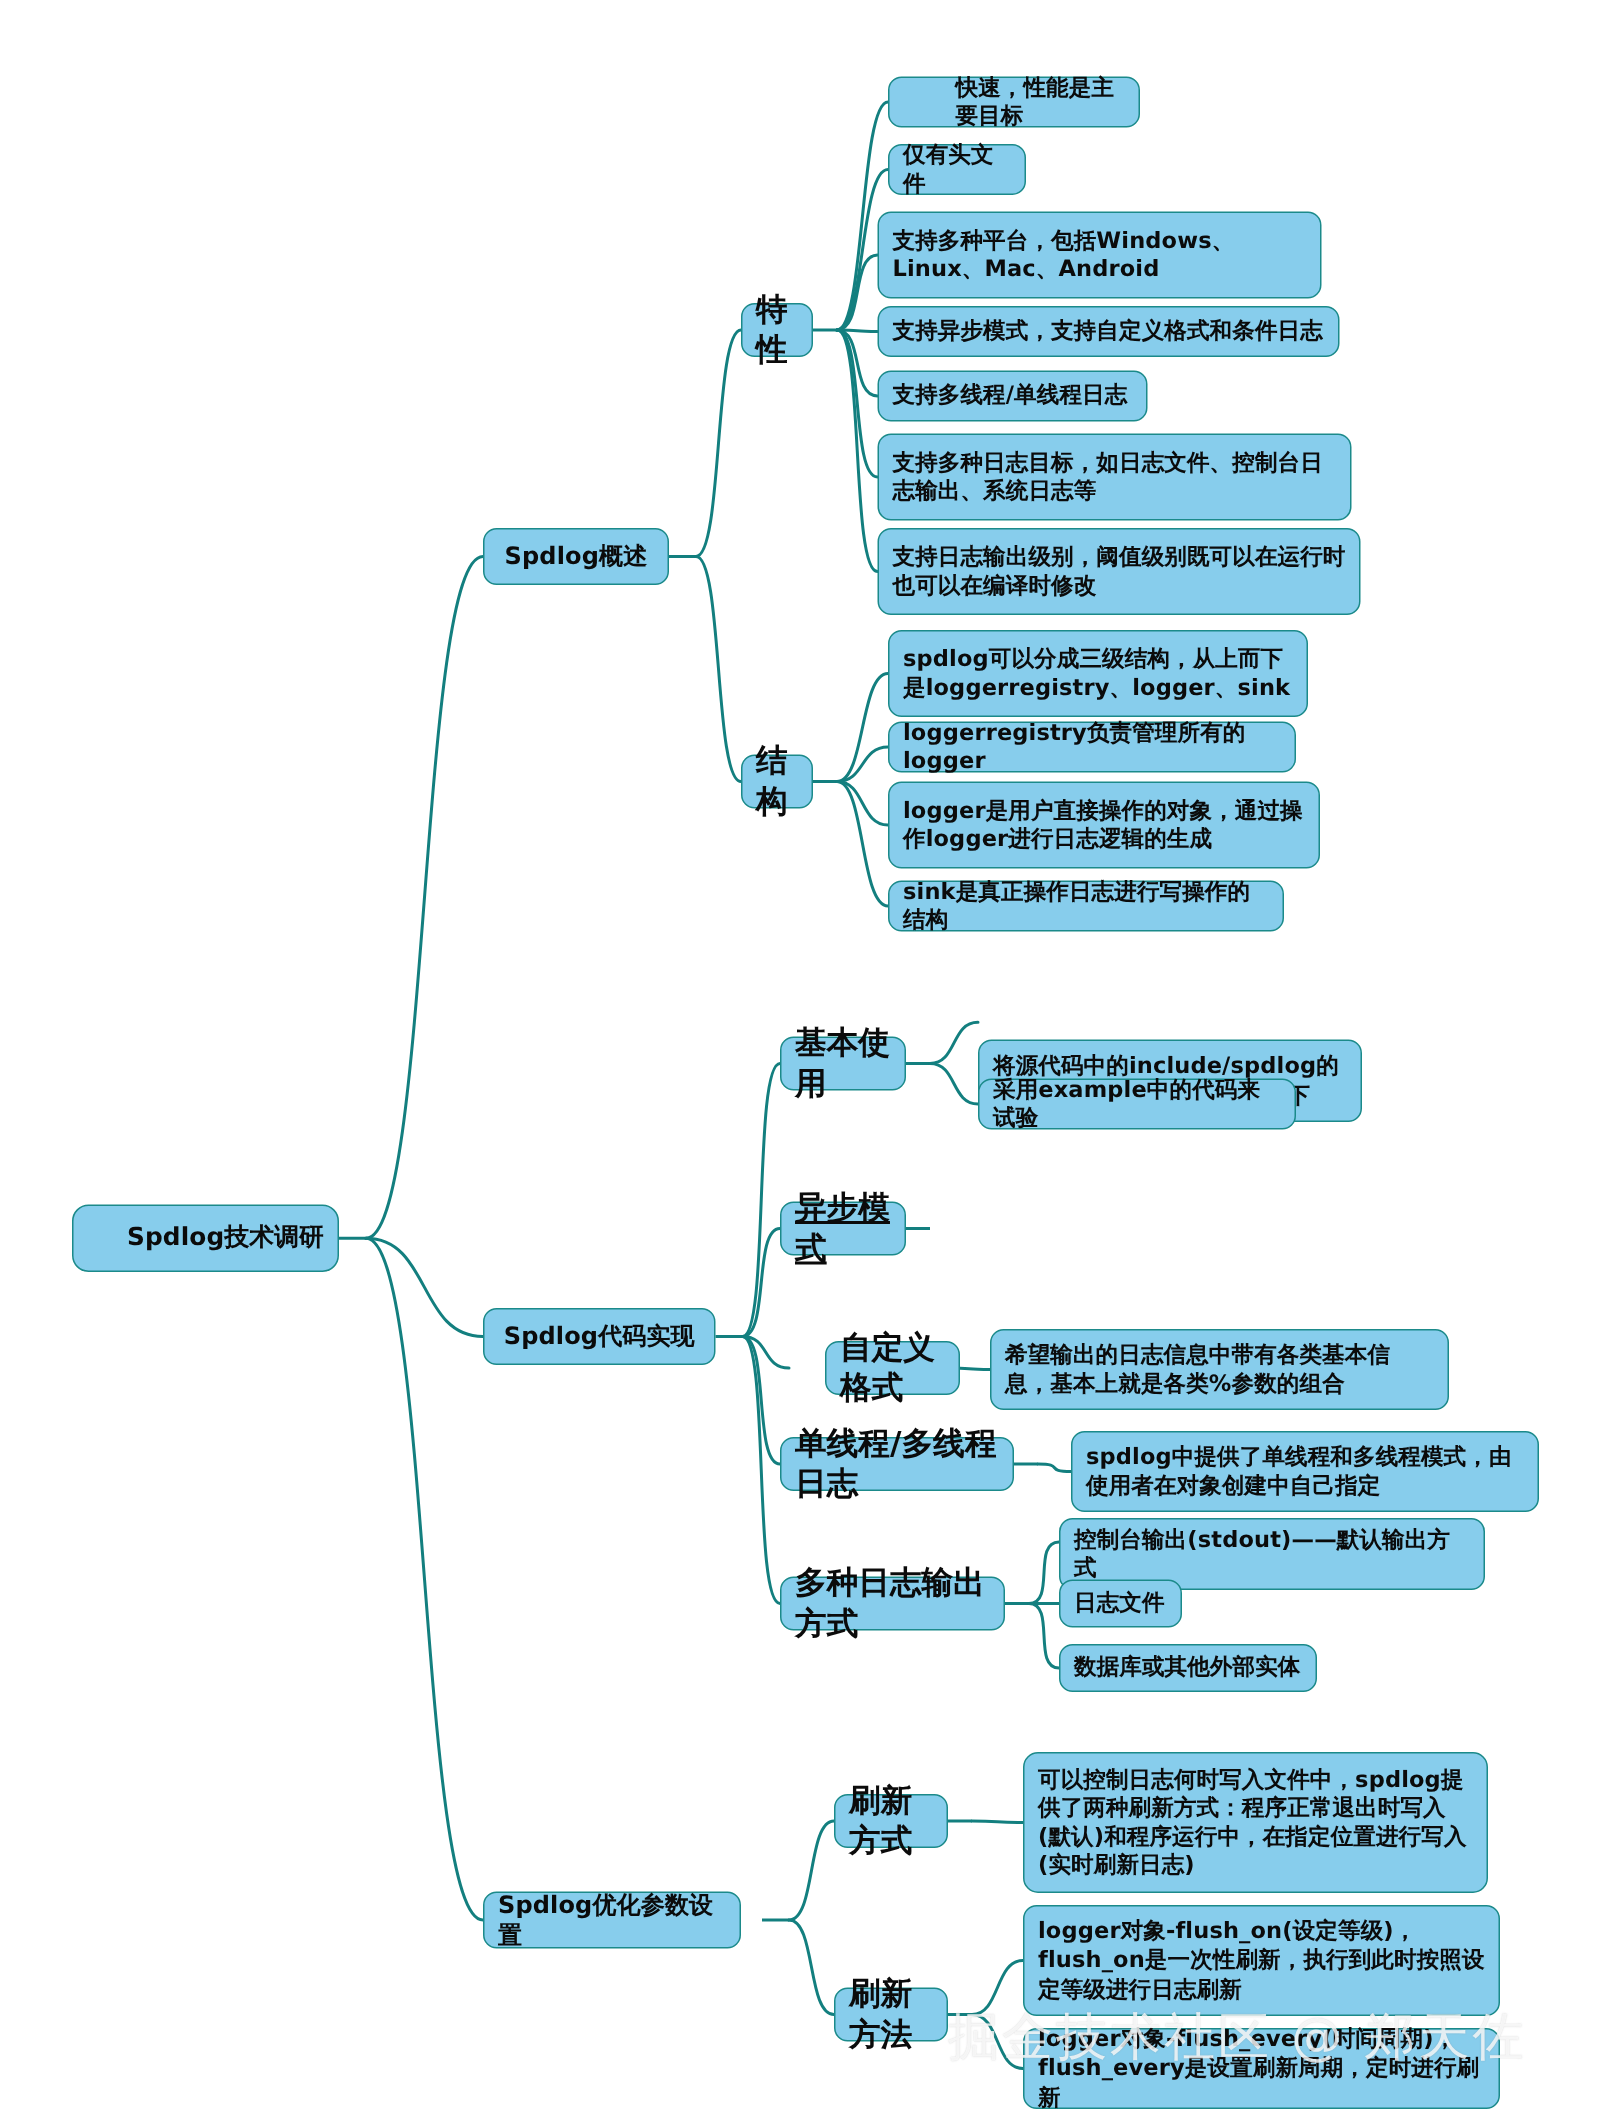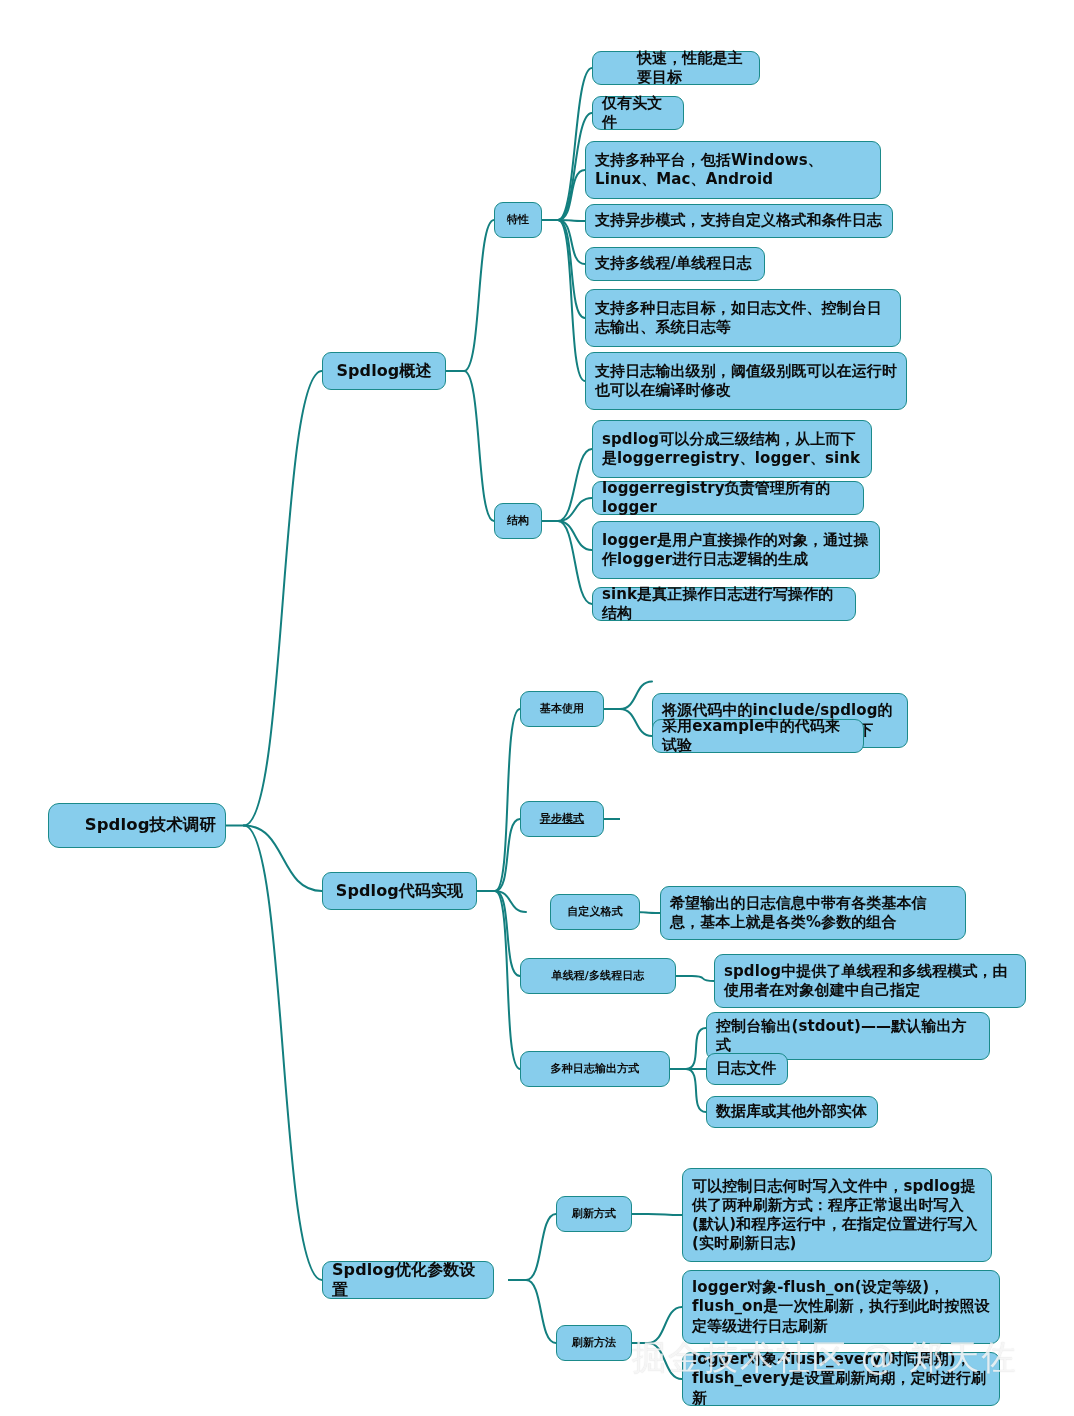--- a/index.html
+++ b/index.html
@@ -30,21 +30,21 @@
     font-weight:700;
     line-height:1.27;
     letter-spacing:.1px;
     display:flex;
     align-items:center;
     padding:4px 9px;
     white-space:pre-wrap;
   }
   .node.root{ font-size:16.5px; justify-content:flex-end; border-radius:11px;}
   .node.lvl1{ font-size:16px; justify-content:center; }
-  .node.lvl2{ font-size:11px; justify-content:center; }
+  .node.lvl2{ font-size:21px; justify-content:center; }
   .node.leaf{ font-size:15px; justify-content:flex-start; }
   .watermark{
     position:absolute;
     color:rgba(255,255,255,.78);
     font-size:34px;
     font-weight:500;
     letter-spacing:2px;
     white-space:nowrap;
     pointer-events:none;
     text-shadow:0 0 1px rgba(120,120,120,.35);
@@ -126,19 +126,19 @@
       <div class="node lvl2" style="left: 526px; top: 894px; width: 90px; height: 36px; margin-left: 24px;"><span>自定义格式</span></div>
       <div class="node leaf" style="left: 660px; top: 886px; width: 306px; height: 54px;"><span>希望输出的日志信息中带有各类基本信息，基本上就是各类%参数的组合</span></div>
       <div class="node lvl2" style="left: 520px; top: 958px; width: 156px; height: 36px;"><span>单线程/多线程日志</span></div>
       <div class="node leaf" style="left: 714px; top: 954px; width: 312px; height: 54px;"><span>spdlog中提供了单线程和多线程模式，由使用者在对象创建中自己指定</span></div>
       <div class="node lvl2" style="left: 520px; top: 1051px; width: 150px; height: 36px;"><span>多种日志输出方式</span></div>
       <div class="node leaf" style="left: 706px; top: 1012px; width: 284px; height: 48px;"><span>控制台输出(stdout)——默认输出方式</span></div>
       <div class="node leaf" style="left: 706px; top: 1053px; width: 82px; height: 32px;"><span>日志文件</span></div>
       <div class="node leaf" style="left: 706px; top: 1096px; width: 172px; height: 32px;"><span>数据库或其他外部实体</span></div>
       <div class="node lvl1" style="left: 322px; top: 1261px; width: 172px; height: 38px;"><span>Spdlog优化参数设置</span></div>
       <div class="node lvl2" style="left: 556px; top: 1196px; width: 76px; height: 36px;"><span>刷新方式</span></div>
-      <div class="node leaf" style="left: 682px; top: 1168px; width: 310px; height: 94px;"><span>可以控制日志何时写入文件中，spdlog提供了两种刷新方式：程序正常退出时写入(默认)和程序运行中，在指定位置进行写入(实时刷新日志)</span></div>
+      <div class="node leaf" style="left: 682px; top: 1168px; width: 310px; height: 94px; border-radius: 10px;"><span>可以控制日志何时写入文件中，spdlog提供了两种刷新方式：程序正常退出时写入(默认)和程序运行中，在指定位置进行写入(实时刷新日志)</span></div>
       <div class="node lvl2" style="left: 556px; top: 1325px; width: 76px; height: 36px;"><span>刷新方法</span></div>
       <div class="node leaf" style="left: 682px; top: 1270px; width: 318px; height: 74px;"><span>logger对象-flush_on(设定等级)，flush_on是一次性刷新，执行到此时按照设定等级进行日志刷新</span></div>
       <div class="node leaf" style="left: 682px; top: 1352px; width: 318px; height: 54px;"><span>logger对象-flush_every(时间周期)，flush_every是设置刷新周期，定时进行刷新</span></div>
     </div>
   <div class="watermark" style="left:632px;top:1335px;">掘金技术社区 @ 郑天佐</div>
 </div>
 
 </body></html>

